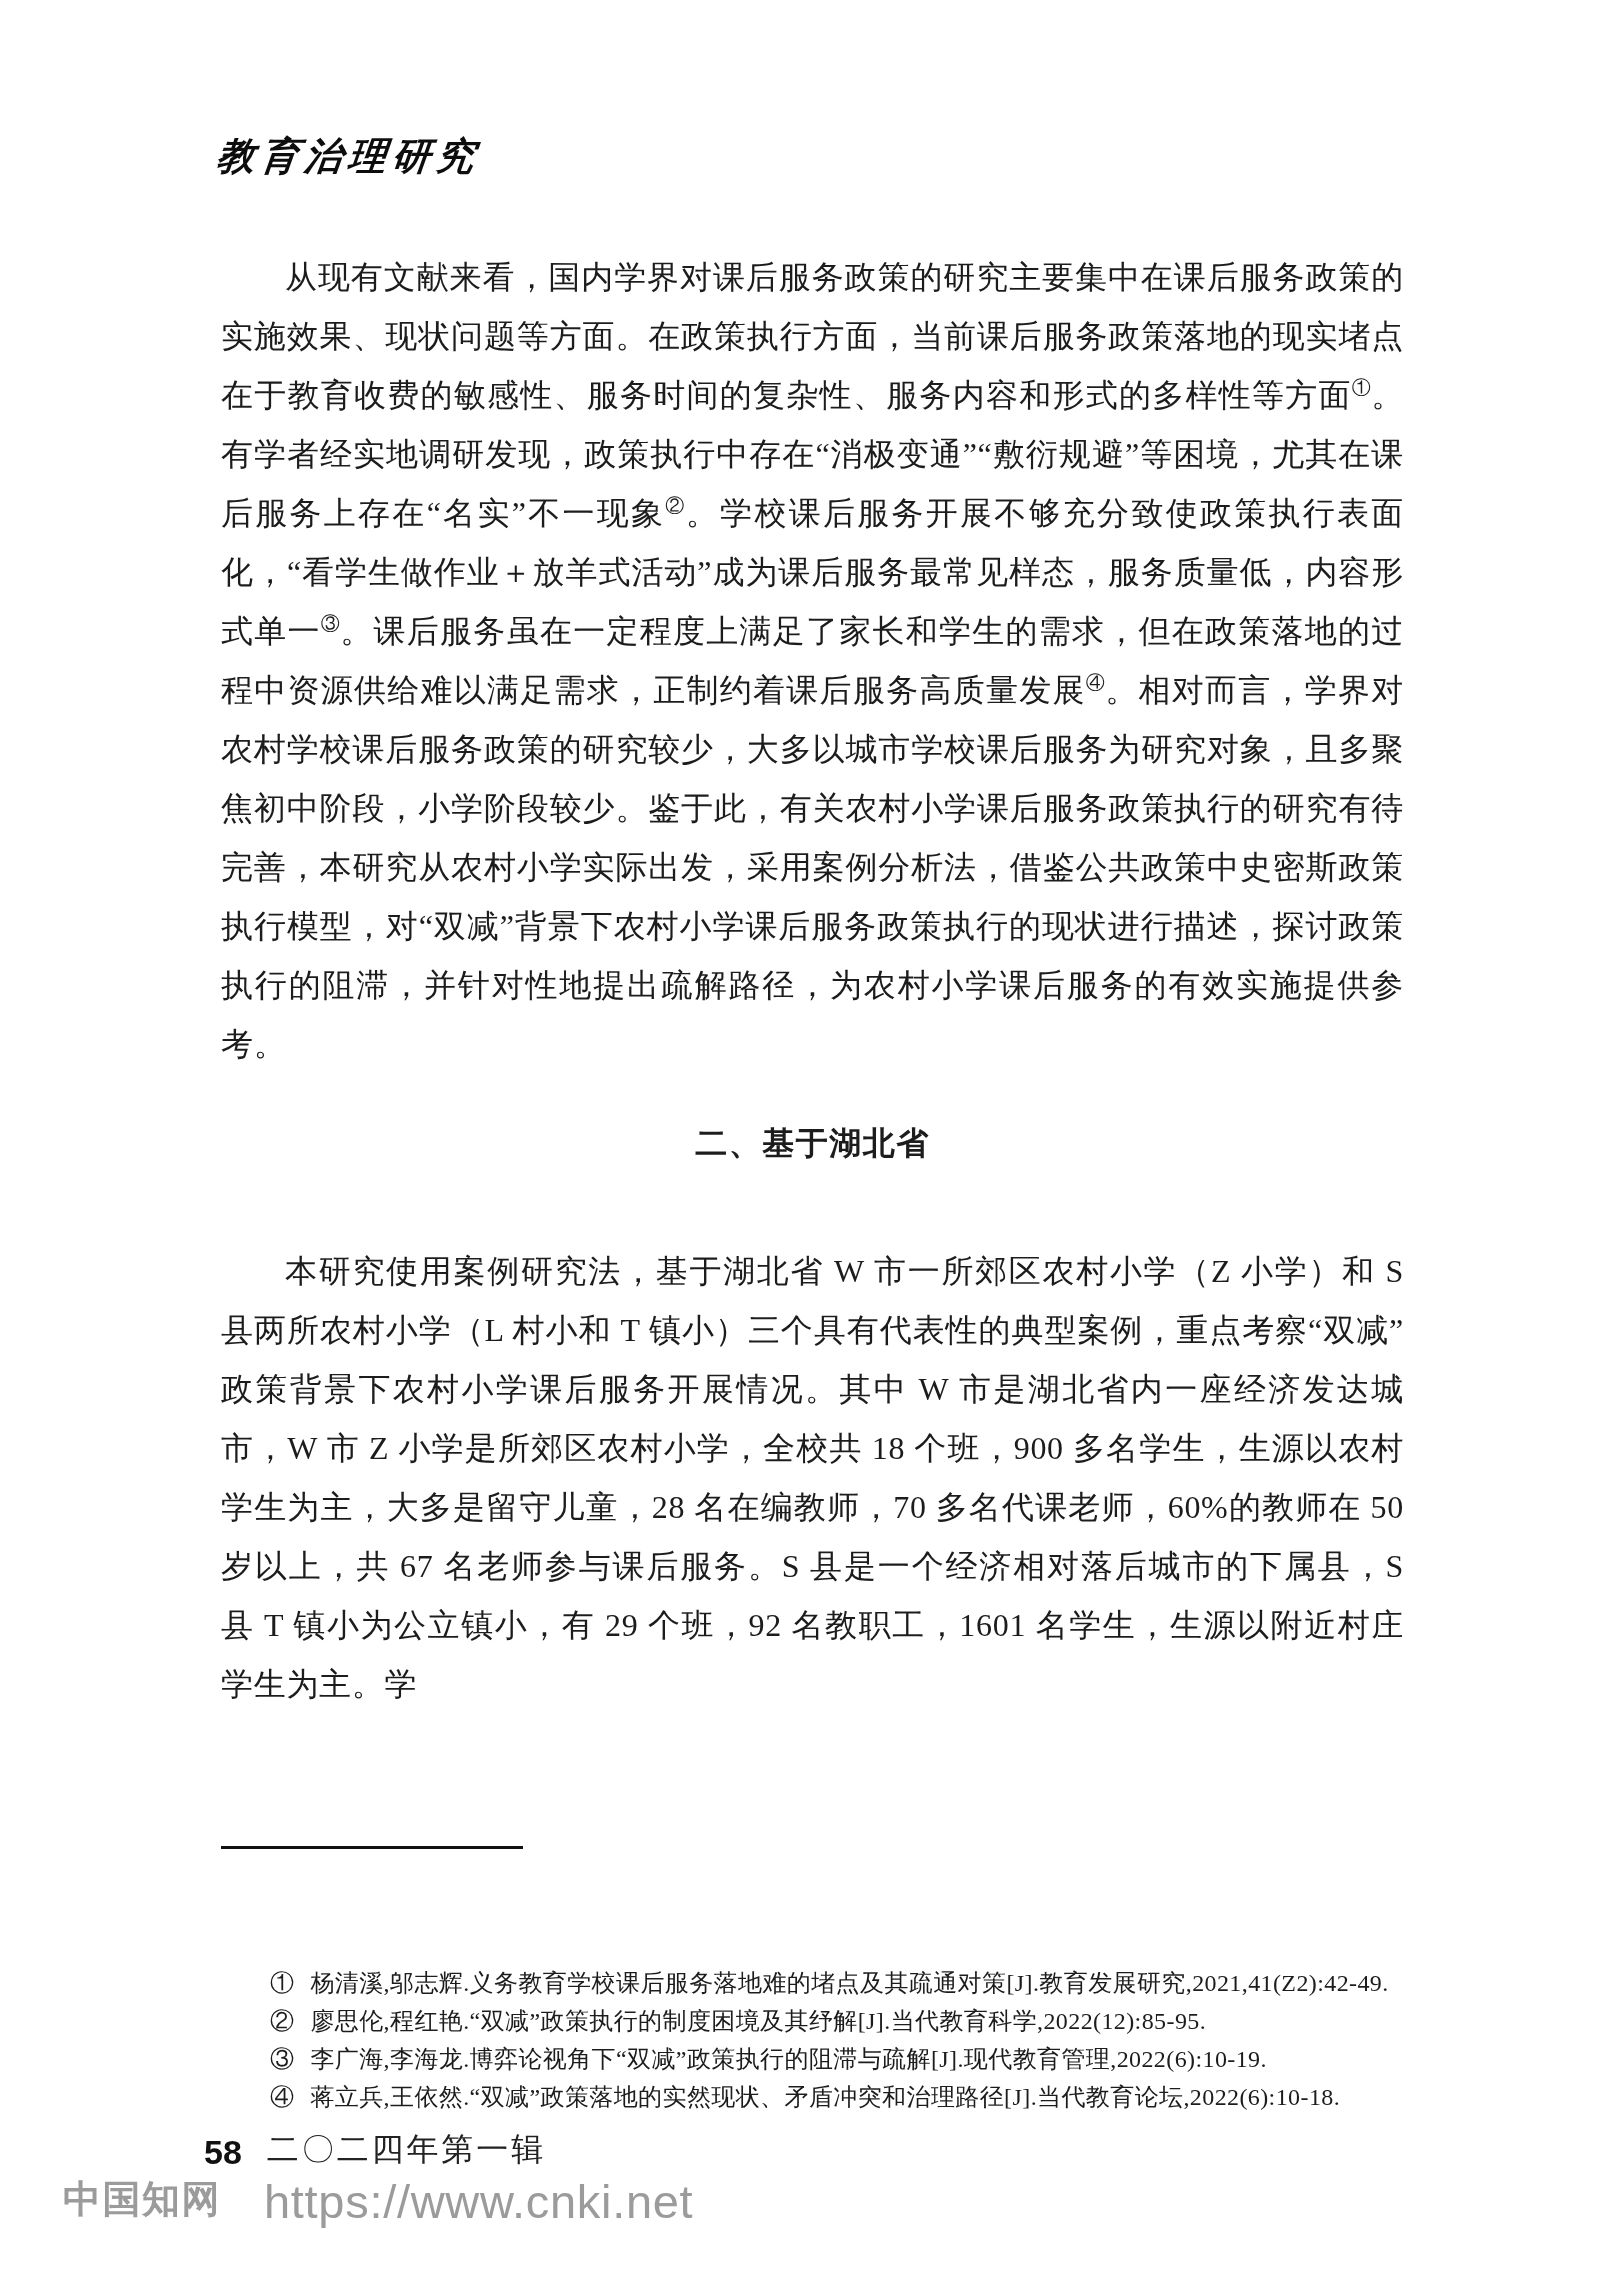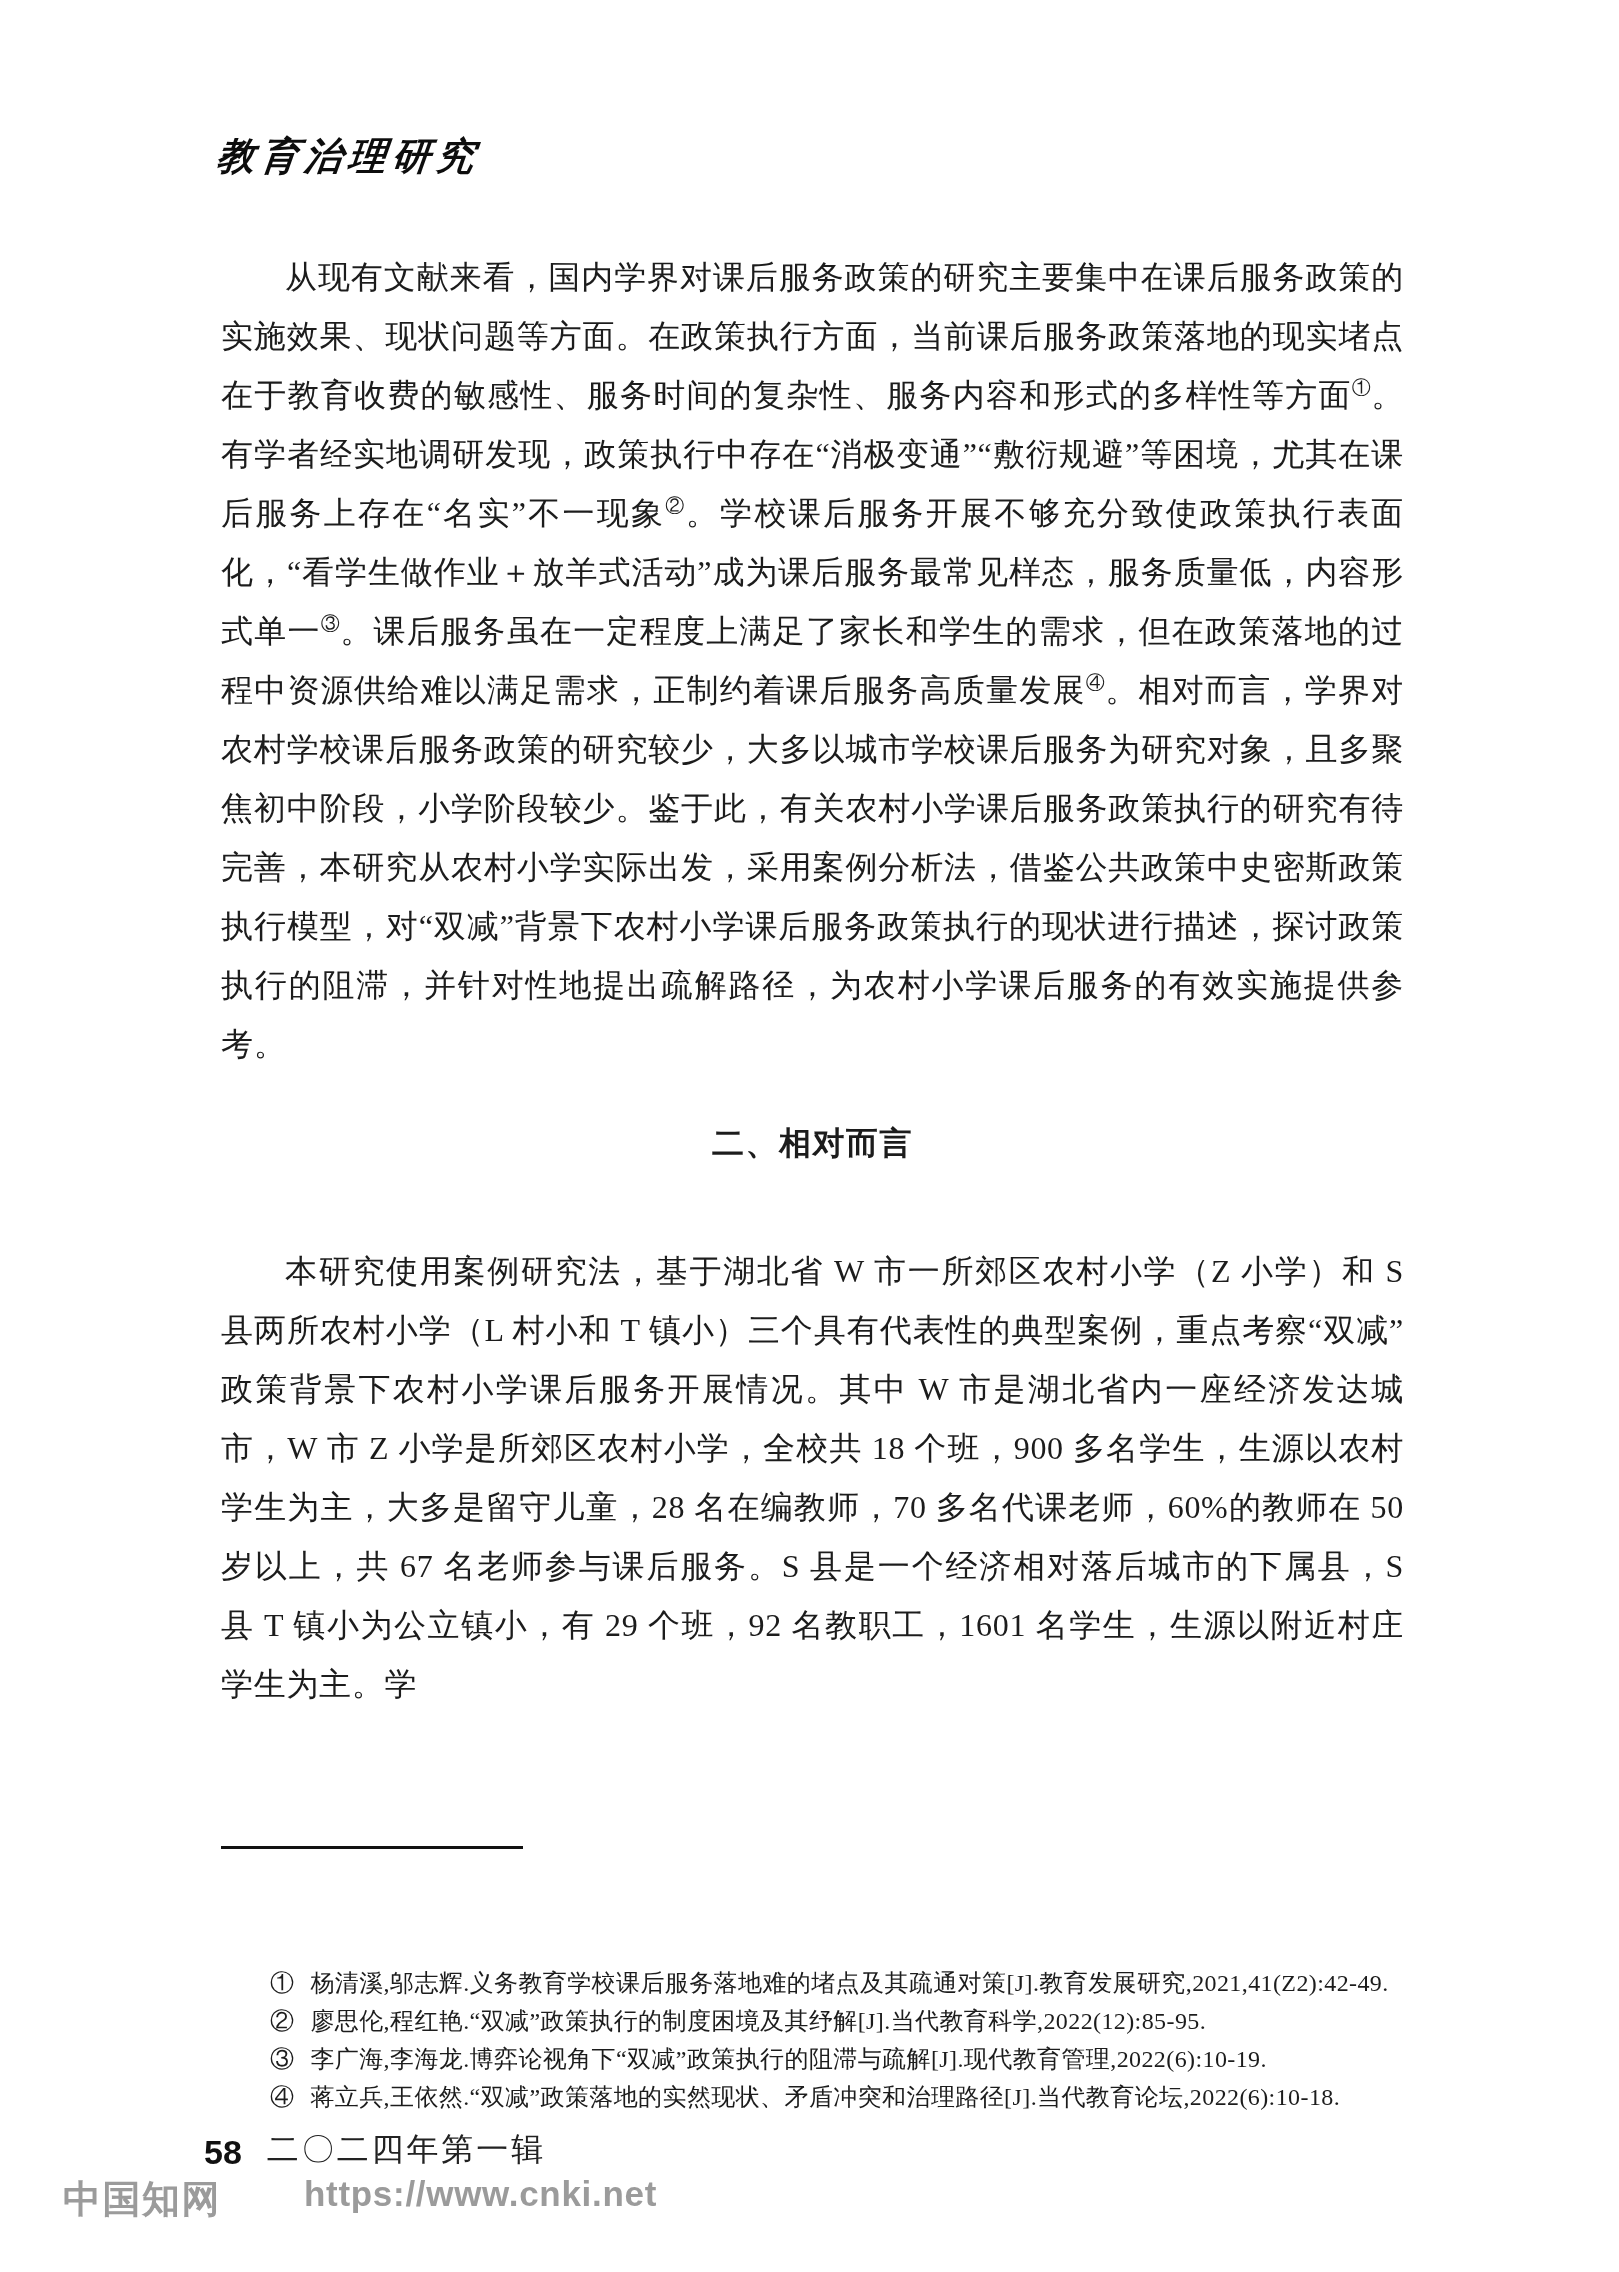--- a/index.html
+++ b/index.html
@@ -69,35 +69,34 @@
   .watermark{
     position:absolute;left:63px;top:2174px;
     display:flex;gap:43px;white-space:nowrap;
     color:#9b9b9b;
   }
   .wm-site{
     font-size:38px;font-weight:700;letter-spacing:1.5px;
     font-family:"Liberation Sans","DejaVu Sans",sans-serif;
   }
   .wm-url{
-    font-size:35px;font-weight:700;letter-spacing:0.7px;
+    font-size:47px;font-weight:400;letter-spacing:0.7px;
     font-family:"Liberation Sans","DejaVu Sans",sans-serif;
-    margin-left:40px;
   }
 </style>
 </head>
 <body>
 
 <div class="page">
 
   <div class="journal-logo">教育治理研究</div>
 
   <main class="content" id="body-blocks">
       <p class="para indent">从现有文献来看，国内学界对课后服务政策的研究主要集中在课后服务政策的实施效果、现状问题等方面。在政策执行方面，当前课后服务政策落地的现实堵点在于教育收费的敏感性、服务时间的复杂性、服务内容和形式的多样性等方面<sup class="fnref">①</sup>。有学者经实地调研发现，政策执行中存在“消极变通”“敷衍规避”等困境，尤其在课后服务上存在“名实”不一现象<sup class="fnref">②</sup>。学校课后服务开展不够充分致使政策执行表面化，“看学生做作业＋放羊式活动”成为课后服务最常见样态，服务质量低，内容形式单一<sup class="fnref">③</sup>。课后服务虽在一定程度上满足了家长和学生的需求，但在政策落地的过程中资源供给难以满足需求，正制约着课后服务高质量发展<sup class="fnref">④</sup>。相对而言，学界对农村学校课后服务政策的研究较少，大多以城市学校课后服务为研究对象，且多聚焦初中阶段，小学阶段较少。鉴于此，有关农村小学课后服务政策执行的研究有待完善，本研究从农村小学实际出发，采用案例分析法，借鉴公共政策中史密斯政策执行模型，对“双减”背景下农村小学课后服务政策执行的现状进行描述，探讨政策执行的阻滞，并针对性地提出疏解路径，为农村小学课后服务的有效实施提供参考。</p>
-      <h2 class="section-heading">二、相对而言</h2>
+      <h2 class="section-heading">二、基于湖北省</h2>
       <p class="para indent">本研究使用案例研究法，基于湖北省 W 市一所郊区农村小学（Z 小学）和 S 县两所农村小学（L 村小和 T 镇小）三个具有代表性的典型案例，重点考察“双减”政策背景下农村小学课后服务开展情况。其中 W 市是湖北省内一座经济发达城市，W 市 Z 小学是所郊区农村小学，全校共 18 个班，900 多名学生，生源以农村学生为主，大多是留守儿童，28 名在编教师，70 多名代课老师，60%的教师在 50 岁以上，共 67 名老师参与课后服务。S 县是一个经济相对落后城市的下属县，S 县 T 镇小为公立镇小，有 29 个班，92 名教职工，1601 名学生，生源以附近村庄学生为主。学</p>
     </main>
 
   <div class="footnote-sep"></div>
 
   <div class="footnotes" id="footnotes">
       <p class="fn"><span class="fn-marker">①</span>杨清溪,邬志辉.义务教育学校课后服务落地难的堵点及其疏通对策[J].教育发展研究,2021,41(Z2):42-49.</p>
       <p class="fn"><span class="fn-marker">②</span>廖思伦,程红艳.“双减”政策执行的制度困境及其纾解[J].当代教育科学,2022(12):85-95.</p>
       <p class="fn"><span class="fn-marker">③</span>李广海,李海龙.博弈论视角下“双减”政策执行的阻滞与疏解[J].现代教育管理,2022(6):10-19.</p>
       <p class="fn"><span class="fn-marker">④</span>蒋立兵,王依然.“双减”政策落地的实然现状、矛盾冲突和治理路径[J].当代教育论坛,2022(6):10-18.</p>

